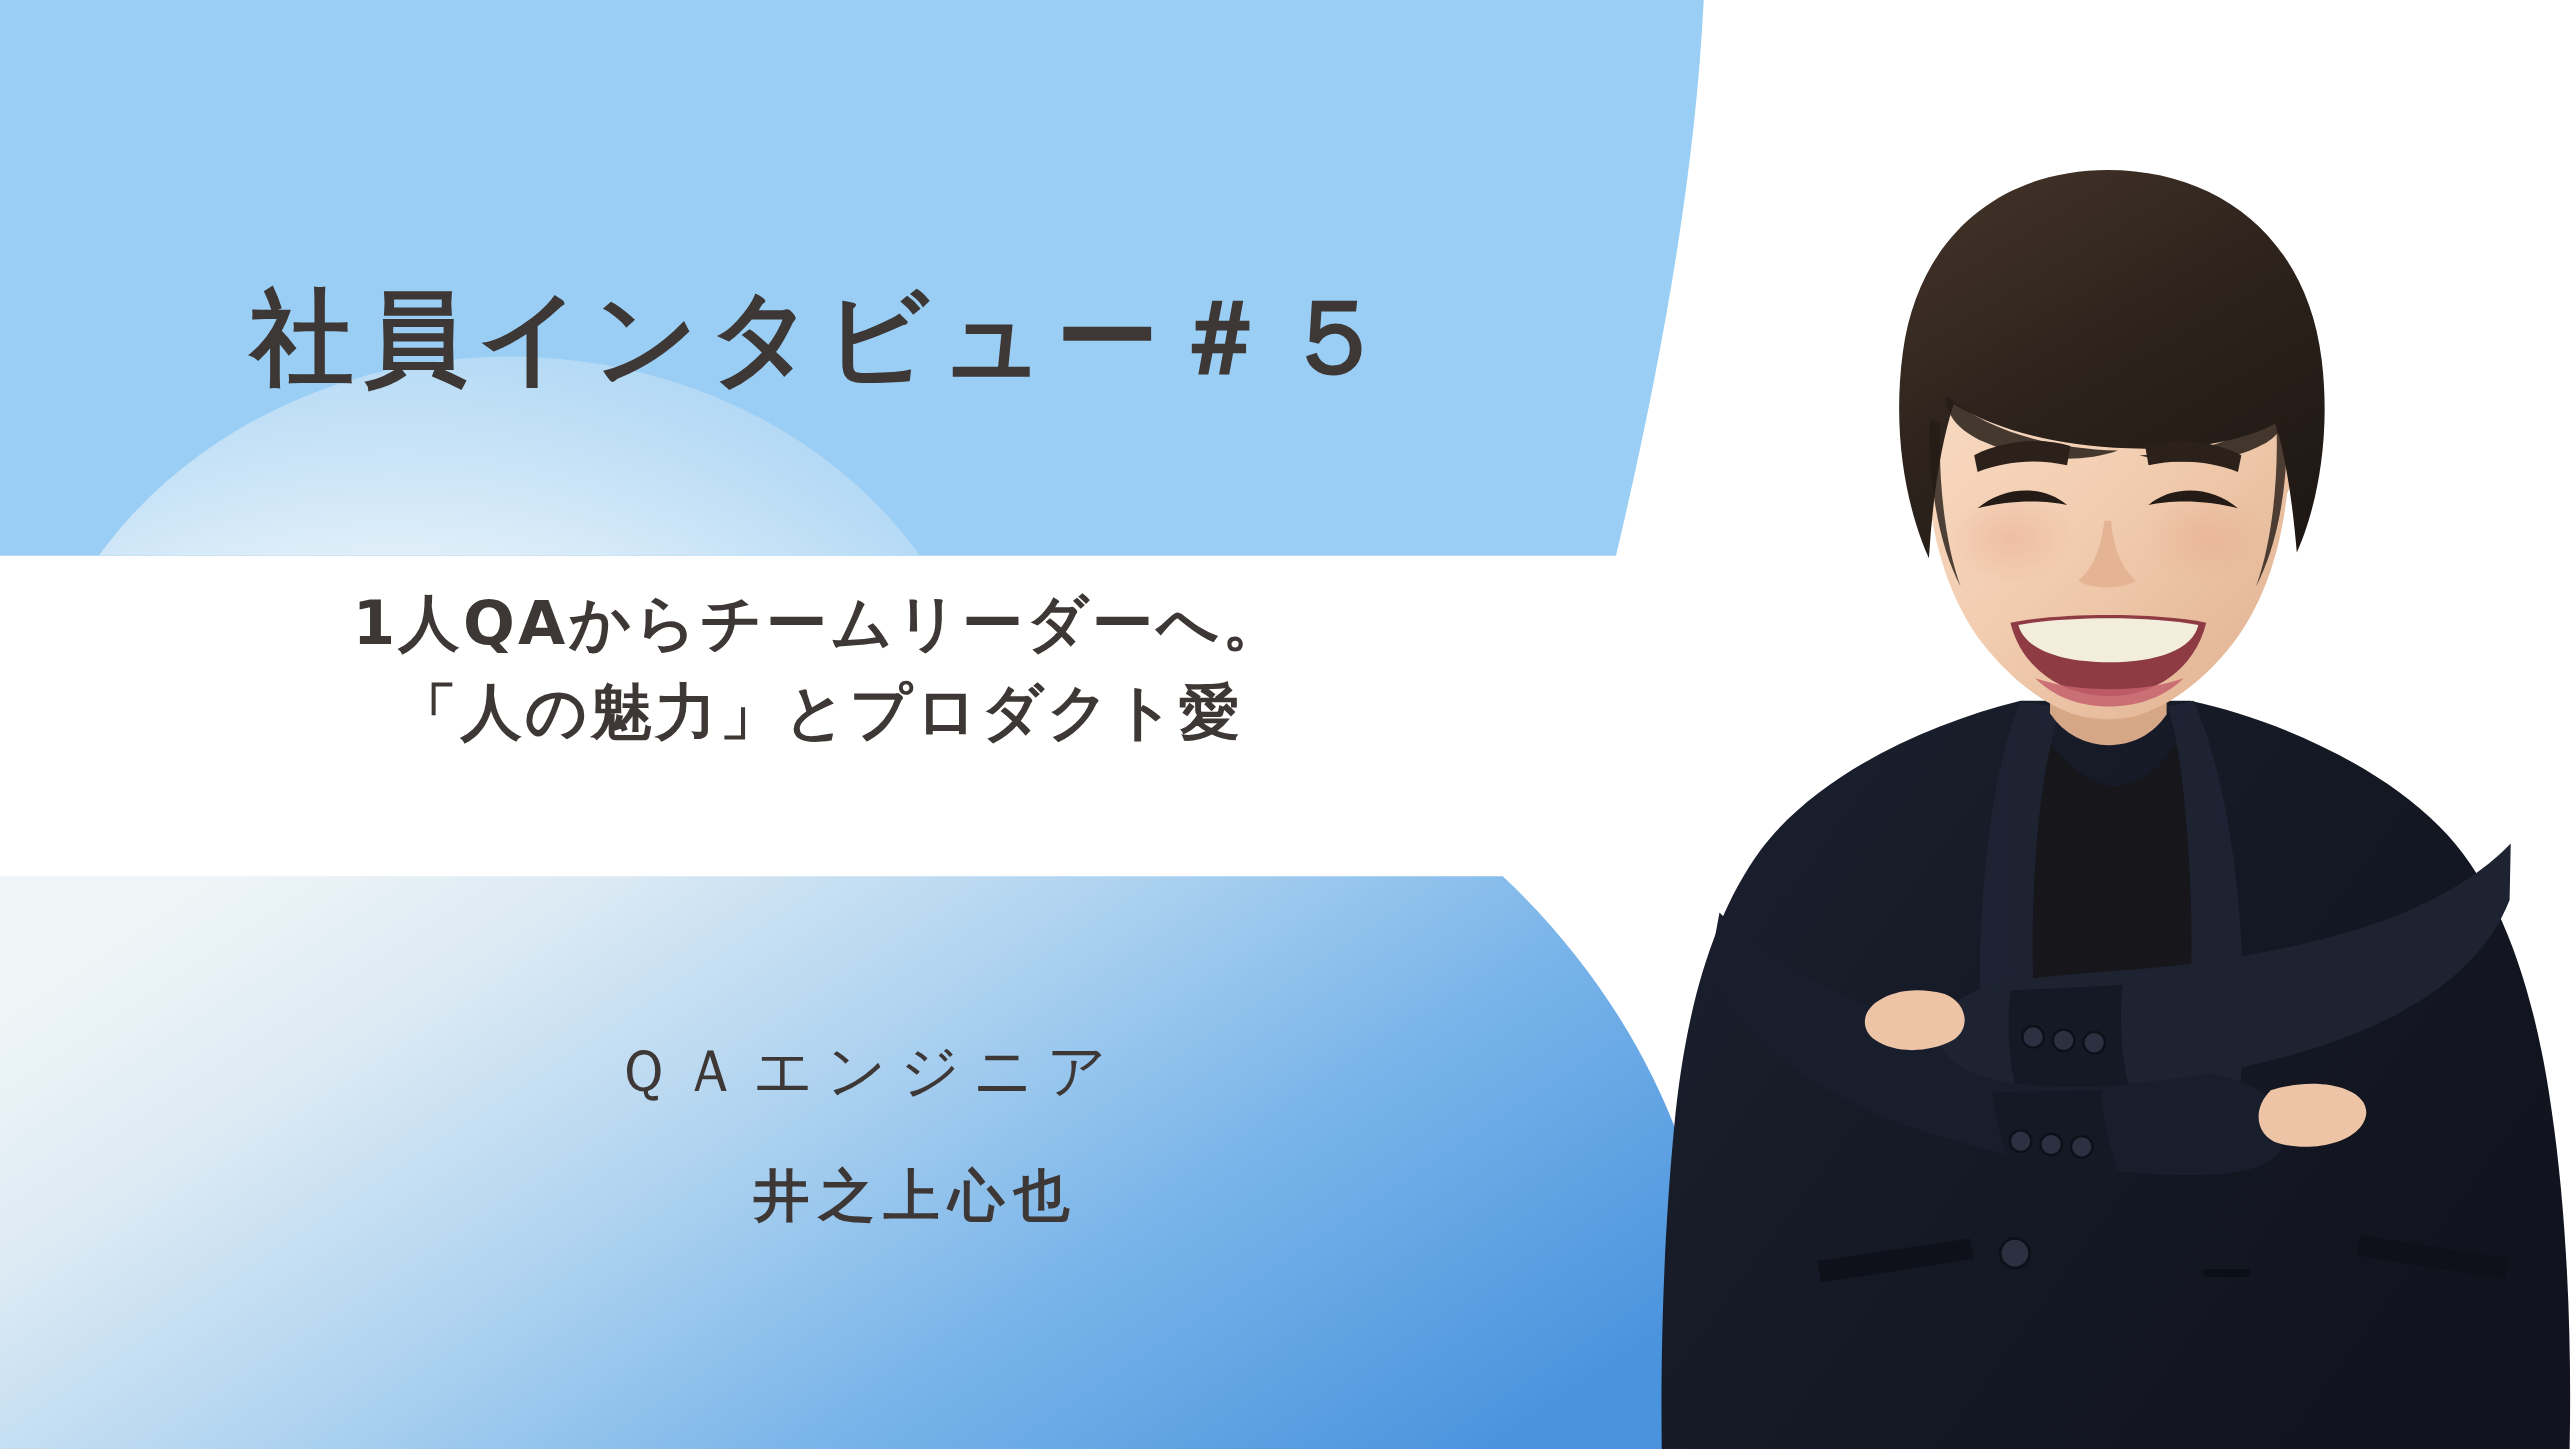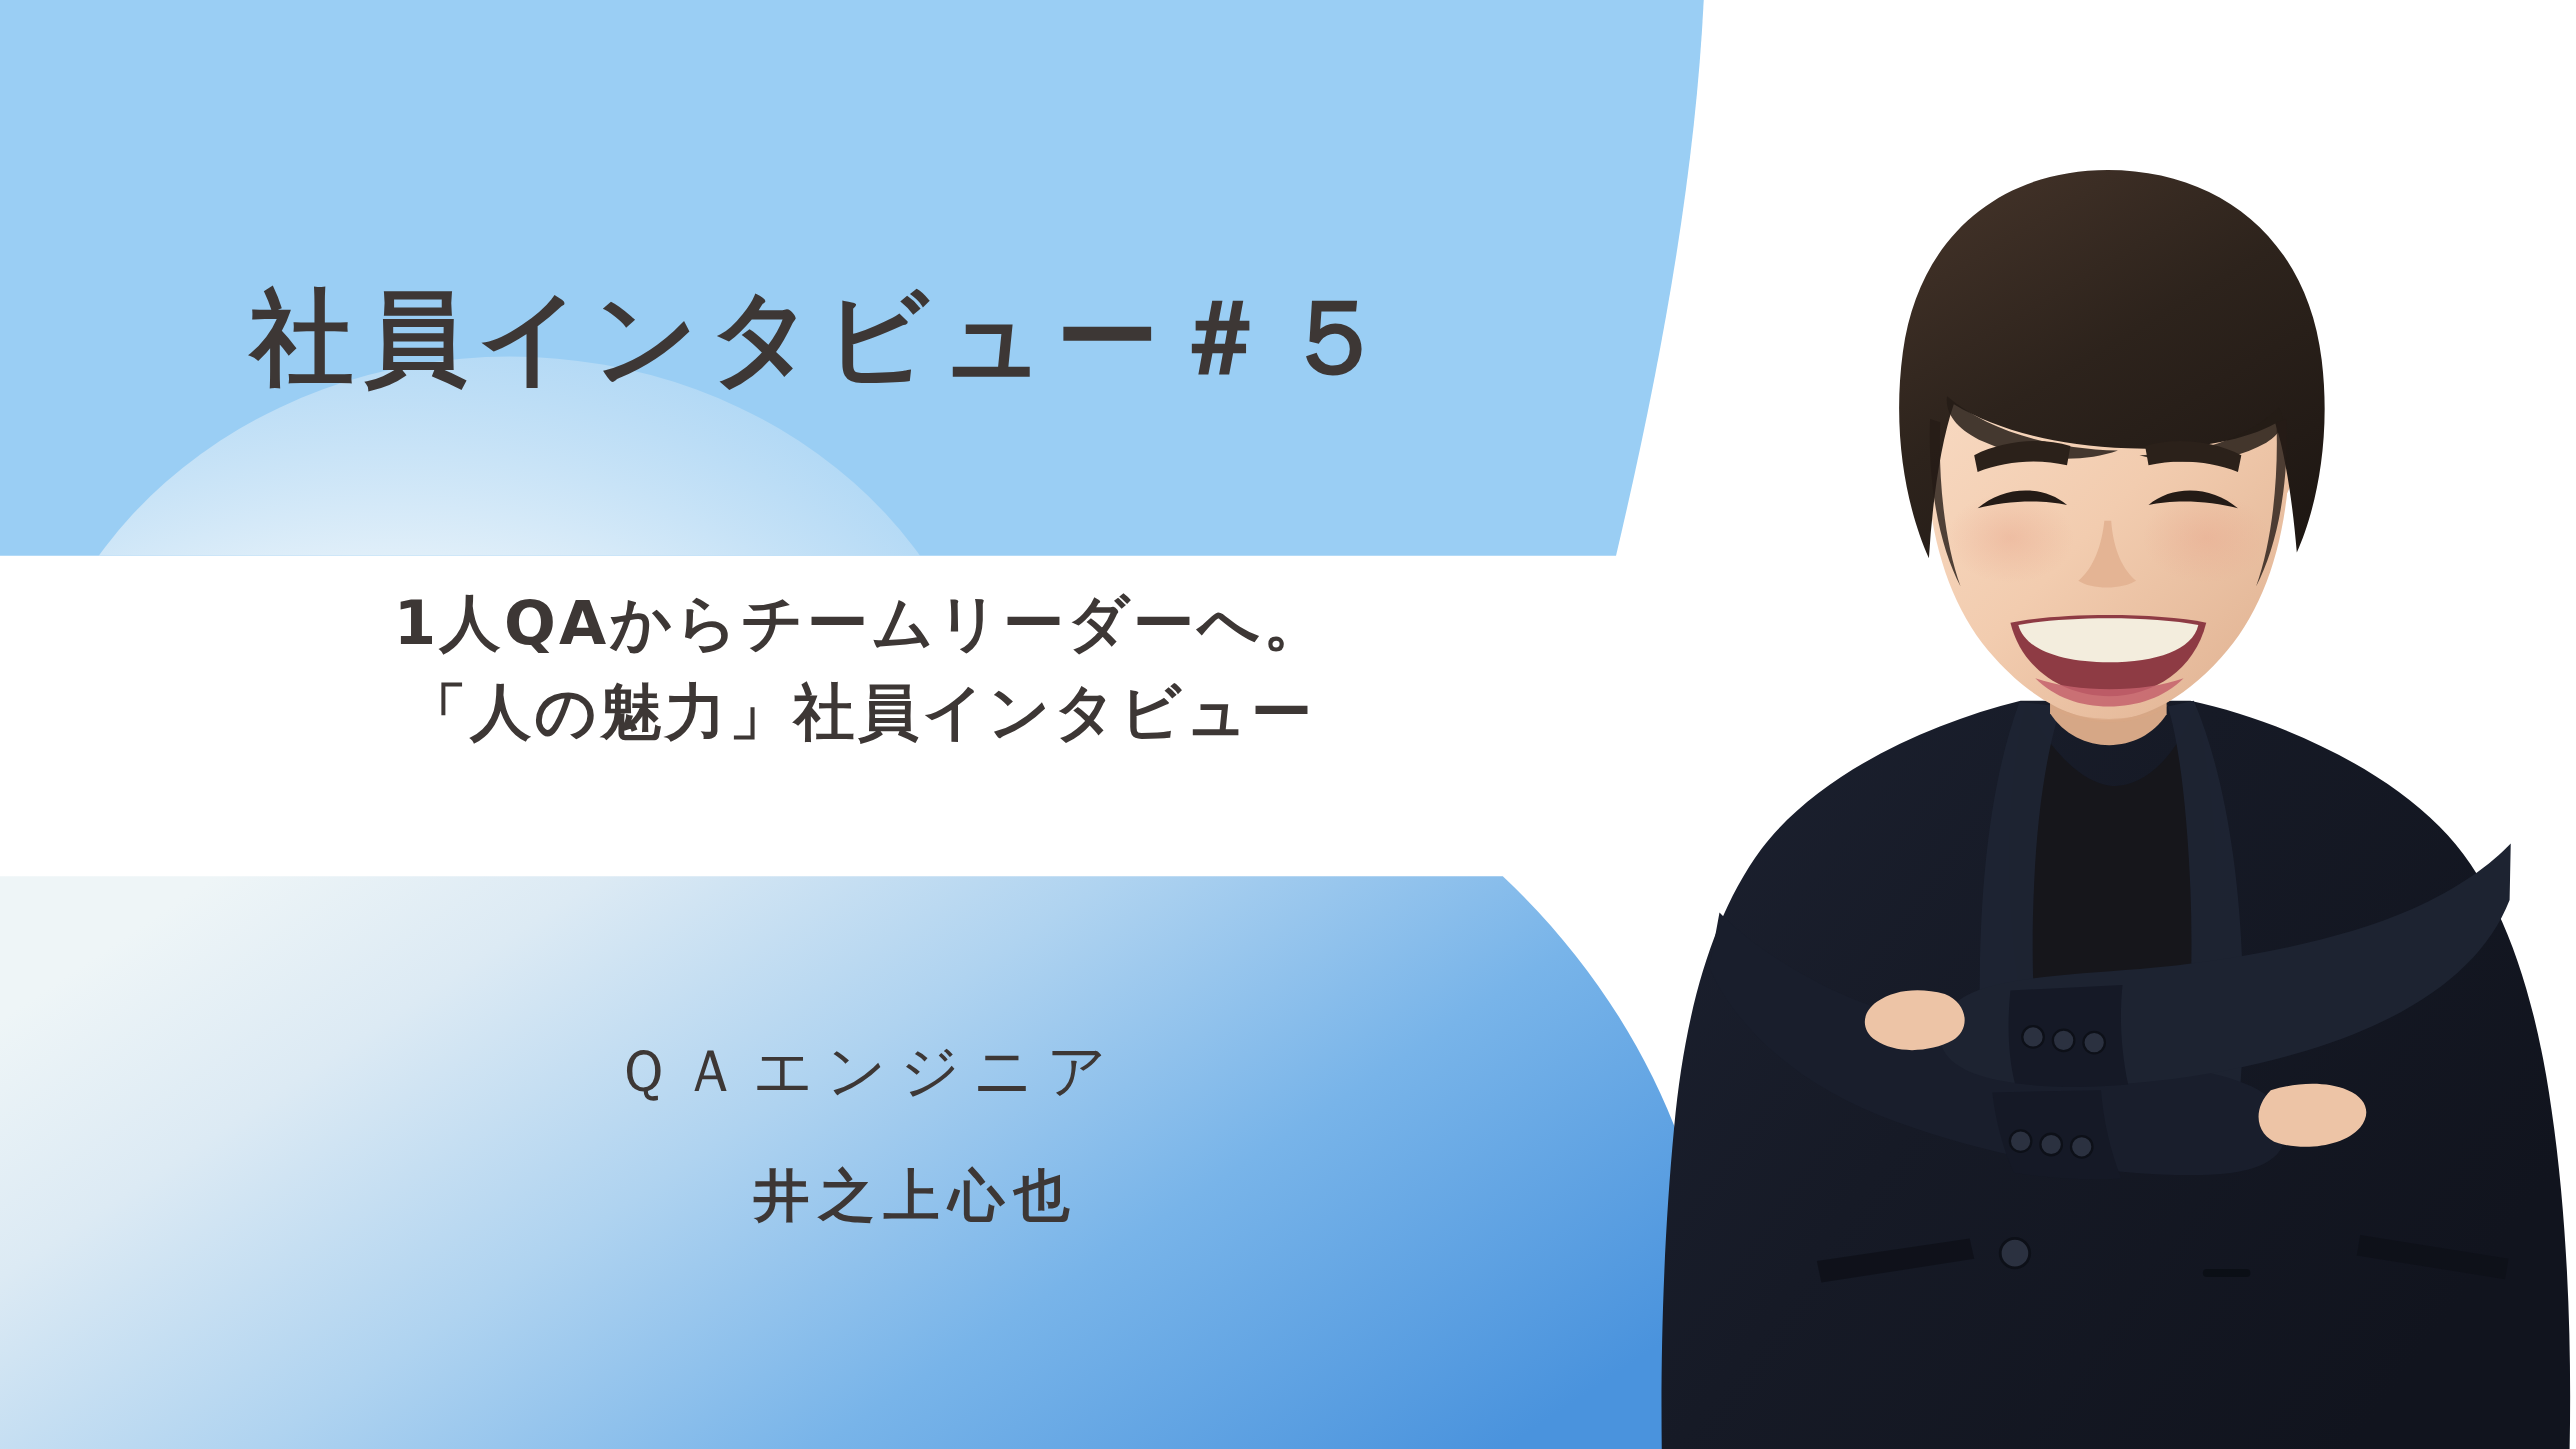--- a/index.html
+++ b/index.html
@@ -49,21 +49,20 @@
     text-indent: 0.10em;
   }
 
   .subtitle-wrap {
     position: absolute;
     left: 0;
     top: 578px;
     width: 1636px;
     text-align: center;
     z-index: 6;
-    margin-left: 41px;
   }
   .subtitle-line {
     font-family: "DejaVu Sans", "Liberation Sans", sans-serif;
     font-weight: bold;
     font-size: 61px;
     line-height: 1.46;
     letter-spacing: 0.055em;
     color: #3D3735;
     white-space: nowrap;
     text-indent: 0.055em;
@@ -153,21 +152,21 @@
              C 3040 2420 3035 2500 3025 2560
              L 0 2560 Z" fill="url(#gradBottom)"></path>
   </svg>
 
   <div class="headline-wrap">
     <div class="headline">社員インタビュー＃５</div>
   </div>
 
   <div class="subtitle-wrap">
     <div class="subtitle-line">1人QAからチームリーダーへ。</div>
-    <div class="subtitle-line">「人の魅力」社員インタビュー</div>
+    <div class="subtitle-line">「人の魅力」とプロダクト愛</div>
   </div>
 
   <div class="credit-wrap">
     <div class="credit-role">ＱＡエンジニア</div>
     <div class="credit-name">井之上心也</div>
   </div>
 
   <svg class="portrait" viewBox="0 0 1680 2440" xmlns="http://www.w3.org/2000/svg">
     <defs>
       <linearGradient id="gJacket" x1="0" y1="0" x2="1" y2="0.6">

